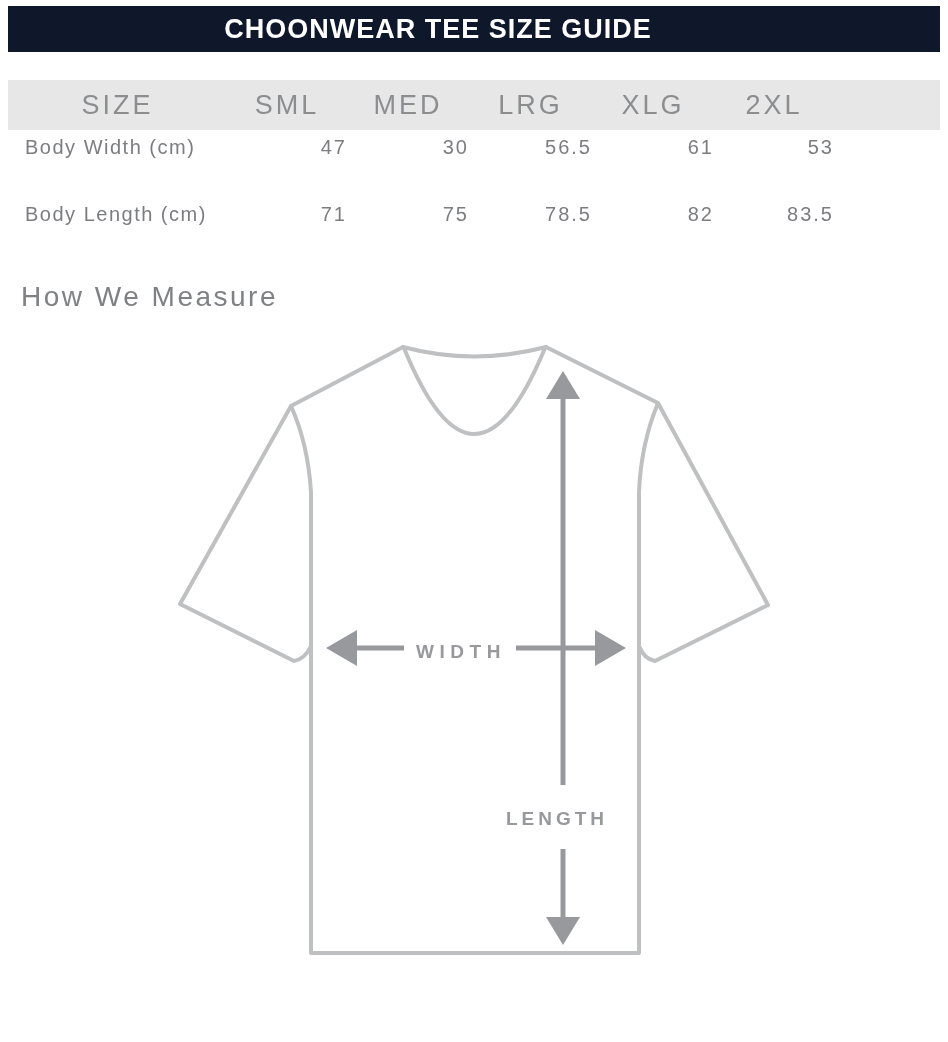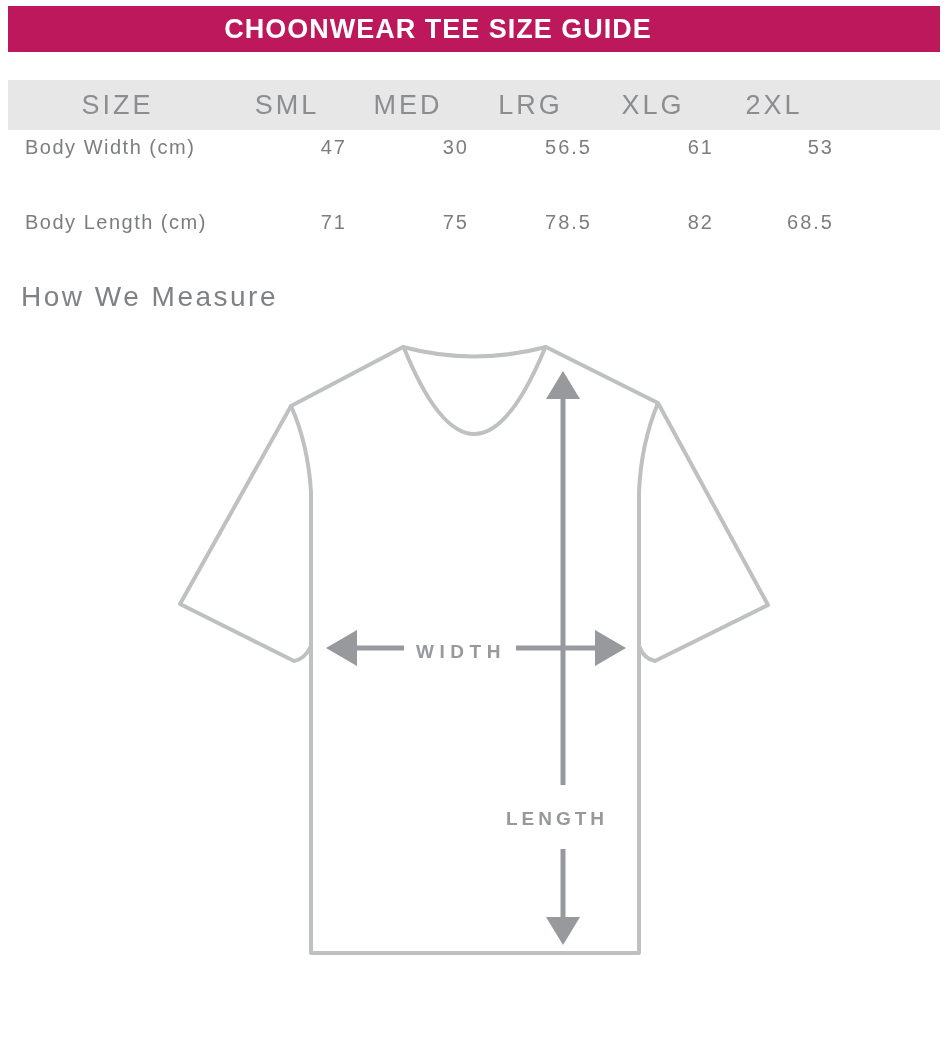--- a/index.html
+++ b/index.html
@@ -3,41 +3,41 @@
 <meta charset="utf-8">
 <style>
   html, body { margin: 0; padding: 0; background: #ffffff; }
   body {
     width: 948px; height: 1042px; position: relative;
     font-family: "Liberation Sans", sans-serif;
     -webkit-font-smoothing: antialiased;
   }
   .titlebar {
     position: absolute; left: 8px; top: 6px; width: 932px; height: 46px;
-    background: #be185d; color: #ffffff;
+    background: #0f172a; color: #ffffff;
     display: flex; align-items: center; justify-content: center;
     box-sizing: border-box; padding-right: 72px;
     font-weight: bold; font-size: 27px; letter-spacing: 1px;
   }
   .colheads {
     position: absolute; left: 8px; top: 52px; width: 932px; height: 50px;
     background: #e7e7e8;
     display: grid; grid-template-columns: 219px 120px 122px 123px 122px 120px;
     align-items: center;
     color: #8b8d8f; font-size: 27px; letter-spacing: 3px; margin-top: 28px;
   }
   .colheads .cell { text-align: center; }
   .datarow {
     position: absolute; left: 8px; width: 932px; height: 44px;
     display: grid; grid-template-columns: 219px 120px 122px 123px 122px 120px;
     align-items: center;
     color: #7c7d80; font-size: 20px; letter-spacing: 2px;
   }
   .datarow.row1 { top: 125px; }
-  .datarow.row2 { top: 200px; }
+  .datarow.row2 { top: 192px; }
   .datarow .label { padding-left: 17px; text-align: left; letter-spacing: 1.5px; }
   .datarow .cell { text-align: right; }
   .howwe {
     position: absolute; left: 21px; top: 281px;
     color: #7f8184; font-size: 28px; letter-spacing: 2.5px;
   }
   .diagram {
     position: absolute; left: 0; top: 330px; width: 948px; height: 712px;
   }
   .shirt-stroke { fill: none; stroke: #bfc0c2; stroke-width: 4;
@@ -75,21 +75,21 @@
   <div class="cell">61</div>
   <div class="cell">53</div>
 </div>
 
 <div class="datarow row2">
   <div class="label">Body Length (cm)</div>
   <div class="cell">71</div>
   <div class="cell">75</div>
   <div class="cell">78.5</div>
   <div class="cell">82</div>
-  <div class="cell">68.5</div>
+  <div class="cell">83.5</div>
 </div>
 
 <div class="howwe">How We Measure</div>
 
 <svg class="diagram" viewBox="0 330 948 712" xmlns="http://www.w3.org/2000/svg">
 
   <path class="shirt-stroke" d="M403,347 L291,406 Q308,444 311,492 L311,953 L639,953 L639,492 Q641,444 658,403 L546,347"></path>
 
   <path class="shirt-stroke" d="M403,347 Q474,366 546,347"></path>
 

